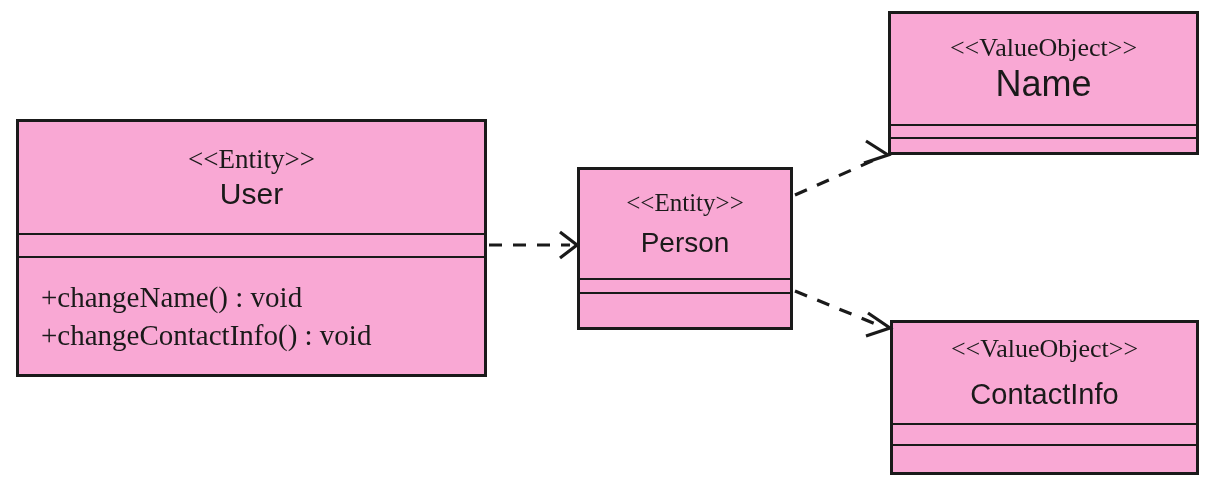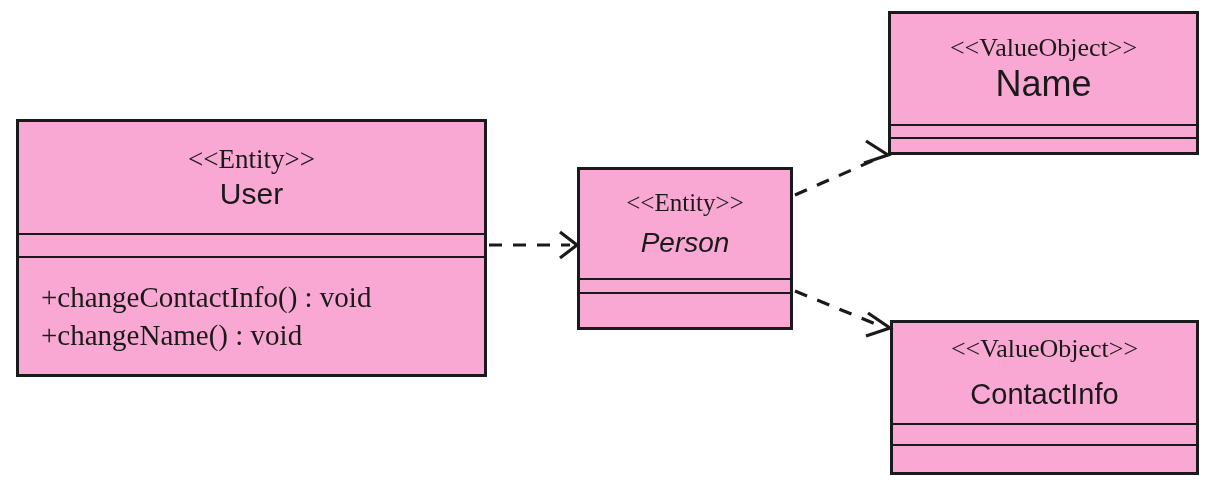--- a/index.html
+++ b/index.html
@@ -67,21 +67,21 @@
   #class-user { left: 16px; top: 119px; width: 471px; height: 258px; }
   #class-user .name-compartment { height: 111px; }
   #class-user .stereotype { font-size: 27px; }
   #class-user .class-name { font-size: 30px; margin-top: 3px; }
   #class-user .attr-compartment { height: 23px; }
   #class-user .members { flex: 1; font-size: 29px; }
   
   #class-person { left: 577px; top: 167px; width: 216px; height: 163px; }
   #class-person .name-compartment { height: 108px; }
   #class-person .stereotype { font-size: 25px; }
-  #class-person .class-name { font-size: 28px; margin-top: 12px; font-style: italic; }
+  #class-person .class-name { font-size: 28px; margin-top: 12px; }
   #class-person .attr-compartment { height: 14px; }
   #class-person .op-compartment { flex: 1; }
   
   #class-name-vo { left: 888px; top: 11px; width: 311px; height: 144px; }
   #class-name-vo .name-compartment { height: 110px; }
   #class-name-vo .stereotype { font-size: 26px; }
   #class-name-vo .class-name { font-size: 36px; margin-top: 2px; }
   #class-name-vo .attr-compartment { height: 13px; }
   #class-name-vo .op-compartment { flex: 1; }
   
@@ -119,22 +119,22 @@
 
 <div id="canvas">
 
   <div class="uml-class" id="class-user">
     <div class="compartment name-compartment">
       <div class="stereotype">&lt;&lt;Entity&gt;&gt;</div>
       <div class="class-name">User</div>
     </div>
     <div class="compartment divided attr-compartment empty-compartment"></div>
     <div class="compartment divided members">
+      <div class="member-row">+changeName() : void</div>
       <div class="member-row">+changeContactInfo() : void</div>
-      <div class="member-row">+changeName() : void</div>
     </div>
   </div>
 
   <div class="uml-class" id="class-person">
     <div class="compartment name-compartment">
       <div class="stereotype">&lt;&lt;Entity&gt;&gt;</div>
       <div class="class-name">Person</div>
     </div>
     <div class="compartment divided attr-compartment empty-compartment"></div>
     <div class="compartment divided op-compartment empty-compartment"></div>

